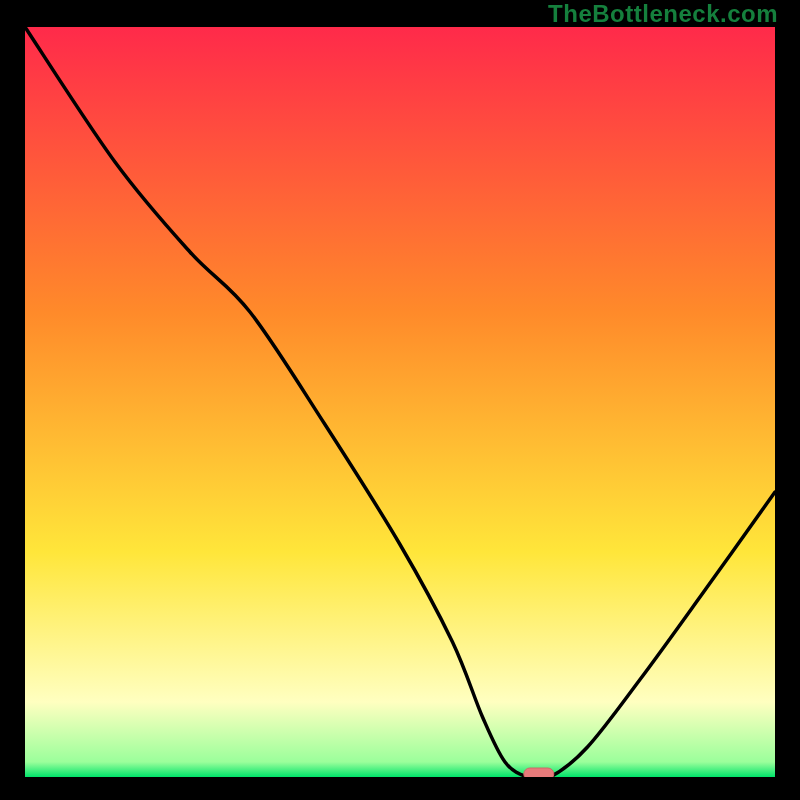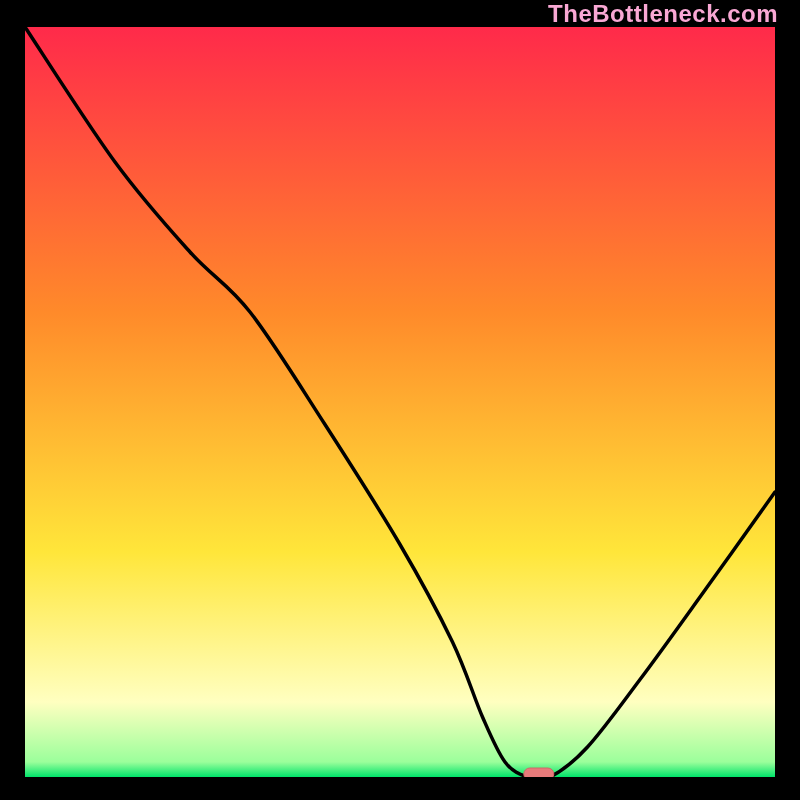--- a/index.html
+++ b/index.html
@@ -16,21 +16,21 @@
     left: 0;
     top: 0;
     width: 800px;
     height: 800px;
     background: #000;
   }
   .watermark {
     position: absolute;
     top: 0px;
     right: 22px;
-    color: #f9a8d4;
+    color: #15803d;
     font-size: 24px;
     font-weight: 600;
     letter-spacing: 0.5px;
   }
   .plot {
     position: absolute;
     left: 25px;
     top: 27px;
     width: 750px;
     height: 750px;

